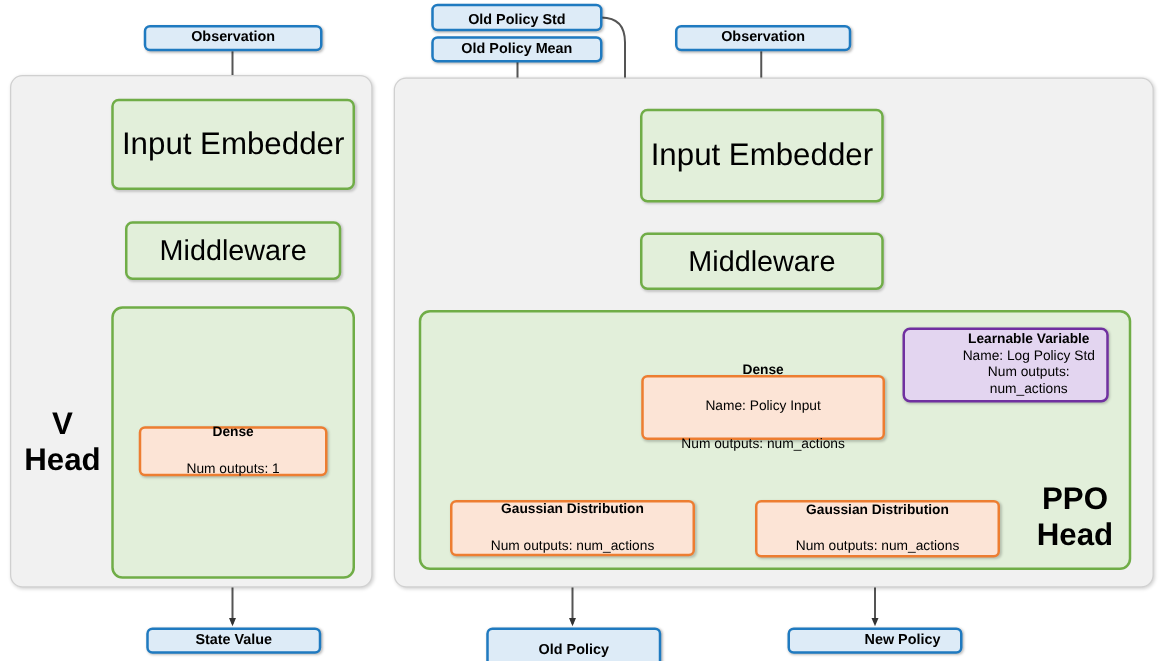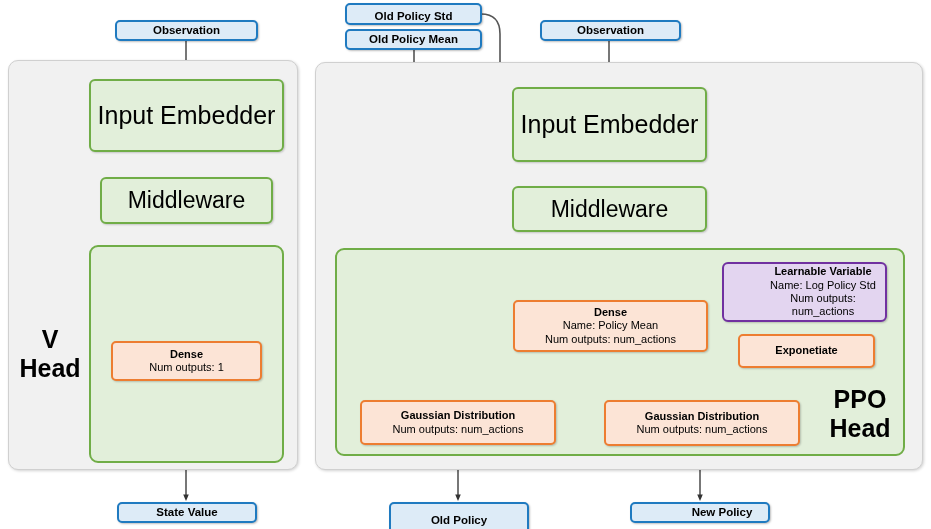--- a/index.html
+++ b/index.html
@@ -62,20 +62,21 @@
     font-weight: normal;
     box-shadow: 1px 1px 2px rgba(0,0,0,0.18);
   }
   .orange-box {
     background: #fce4d6;
     border: 2px solid #ed7d31;
     border-radius: 5px;
     color: #000000;
     font-size: 11px;
     box-shadow: 1px 1px 2px rgba(0,0,0,0.2);
+    gap: 16px;
   }
   .purple-box {
     background: #e3d5f0;
     border: 2px solid #7030a0;
     border-radius: 6px;
     color: #000000;
     font-size: 11px;
     box-shadow: 1px 1px 2px rgba(0,0,0,0.2);
     padding-left: 37px;
   }
@@ -184,33 +185,30 @@
   <div class="node green-box" style="left:512px; top:87px; width:195px; height:75px;">
     <span>Input Embedder</span>
   </div>
 
   <div class="node green-box" style="left:512px; top:186px; width:195px; height:46px; font-size:23px;">
     <span>Middleware</span>
   </div>
 
   <div class="node orange-box" style="left:513px; top:300px; width:195px; height:52px;">
     <span class="ttl">Dense</span>
-    <span class="sub">Name: Policy Mean</span>
+    <span class="sub">Name: Policy Input</span>
     <span class="sub">Num outputs: num_actions</span>
   </div>
 
   <div class="node purple-box" style="left:722px; top:262px; width:165px; height:60px;">
     <span class="ttl">Learnable Variable</span>
     <span class="sub">Name: Log Policy Std</span>
     <span class="sub">Num outputs: num_actions</span>
   </div>
 
-  <div class="node orange-box" style="left:738px; top:334px; width:137px; height:34px;">
-    <span class="ttl">Exponetiate</span>
-  </div>
 
   <div class="node orange-box" style="left:360px; top:400px; width:196px; height:45px;">
     <span class="ttl">Gaussian Distribution</span>
     <span class="sub">Num outputs: num_actions</span>
   </div>
 
   <div class="node orange-box" style="left:604px; top:400px; width:196px; height:46px;">
     <span class="ttl">Gaussian Distribution</span>
     <span class="sub">Num outputs: num_actions</span>
   </div>

